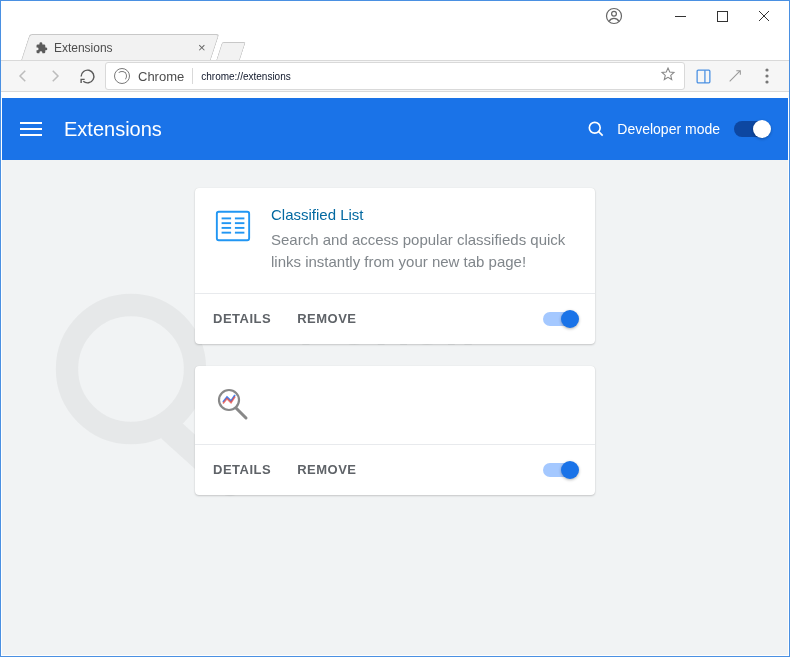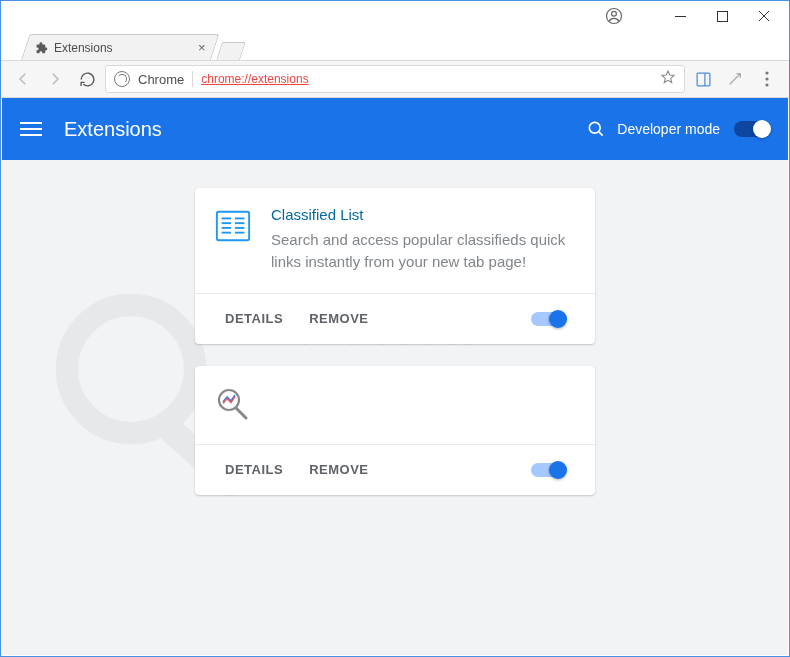--- a/index.html
+++ b/index.html
@@ -13,29 +13,29 @@
   
   .tabstrip { height: 29px; background: #fff; display: flex; align-items: flex-end; padding-left: 8px; position: relative; }
   .tab { height: 26px; width: 190px; background: #f2f2f2; border: 1px solid #c8c8c8; border-bottom: none; border-top-left-radius: 3px; border-top-right-radius: 3px; display: flex; align-items: center; padding: 0 8px; font-size: 12px; color: #4d4d4d; gap:6px; transform: skewX(-18deg); transform-origin: bottom left; margin-left: 12px;}
   .tab > * { transform: skewX(18deg); }
   .tab .puzzle { width:14px; height:14px; color:#5a5a5a; flex-shrink:0;}
   .tab .title { flex:1; white-space:nowrap; overflow:hidden; text-overflow:ellipsis; }
   .tab .close-x { font-size: 13px; color:#666; }
   .newtab { width: 24px; height: 18px; background:#f2f2f2; border:1px solid #c8c8c8; border-bottom:none; margin-left:8px; transform: skewX(-18deg); border-radius:2px 2px 0 0;}
 
   
-  .toolbar { height: 38px; border-top: 1px solid #d9d9d9; border-bottom: 1px solid #d9d9d9; background: #f6f6f6; display: flex; align-items: center; padding: 0 8px; gap: 4px; }
+  .toolbar { height: 32px; border-top: 1px solid #d9d9d9; border-bottom: 1px solid #d9d9d9; background: #f6f6f6; display: flex; align-items: center; padding: 0 8px; gap: 4px; }
   .nav-btn { width:28px; height:28px; display:flex; align-items:center; justify-content:center; color:#bcbcbc; }
   .nav-btn.enabled { color:#5a5a5a; }
   .omnibox { flex:1; height:28px; border:1px solid #d9d9d9; border-radius:3px; background:#fff; display:flex; align-items:center; padding:0 8px; gap:8px; }
   .omni-icon { width:16px; height:16px; color:#7a7a7a; border:1.5px solid #7a7a7a; border-radius:50%; position:relative; }
   .omni-icon::after { content:""; position:absolute; inset:2px; border-radius:50%; border:1.5px solid #7a7a7a; border-left-color:transparent; border-bottom-color:transparent;}
   .omni-label { font-size:13px; color:#4d4d4d; }
   .omni-divider { width:1px; height:16px; background:#d9d9d9; }
-  .omni-url { font-size:12px; color:#ef4444; flex:1;text-decoration:underline; }
+  .omni-url { font-size:10px; color:#0f172a; flex:1; }
   .omni-star { color:#888; }
   .tool-icon { width:28px; height:28px; display:flex; align-items:center; justify-content:center; color:#888; }
   .tool-icon.blue-box { color:#4a90e2; }
 
   
   .content { position:absolute; top:97px; left:1px; right:1px; bottom:1px; background:#f1f3f4; overflow:hidden; }
   .blue-header { height:62px; background:#1a73e8; display:flex; align-items:center; padding:0 18px; color:#fff; }
   .hamburger { width:22px; display:flex; flex-direction:column; gap:4px; }
   .hamburger div { height:2px; background:#fff; }
   .page-title { font-size:20px; margin-left:22px; font-weight:400; flex:1;}
@@ -49,21 +49,21 @@
   .watermark svg { width:720px; }
 
   
   .cards { position:relative; padding-top:28px; display:flex; flex-direction:column; align-items:center; gap:22px; }
   .card { width:400px; background:#fff; border-radius:4px; box-shadow:0 1px 2px rgba(0,0,0,.18), 0 0 1px rgba(0,0,0,.1);}
   .card-top { padding:18px 18px 20px 18px; display:flex; gap:18px; }
   .ext-icon { width:40px; height:40px; flex-shrink:0; border-radius:4px; display:flex; align-items:center; justify-content:center;}
   .ext-meta .name { font-size:15px; color:#0369a1; margin-bottom:6px;}
   .ext-meta .desc { font-size:15px; color:#80868b; line-height:1.45;}
   .card-sep { height:1px; background:#e8eaed; }
-  .card-bot { height:50px; display:flex; align-items:center; padding:0 30px; gap:26px; }
+  .card-bot { height:50px; display:flex; align-items:center; padding:0 18px; gap:26px; }
   .card-bot .btn { font-size:13px; letter-spacing:.5px; color:#5f6368; font-weight:600;}
   .card-bot .spacer { flex:1; }
   .toggle { width:34px; height:14px; background:#a4c8ff; border-radius:10px; position:relative;}
   .toggle .knob { width:18px; height:18px; background:#1a73e8; border-radius:50%; position:absolute; top:-2px; right:-2px; box-shadow:0 1px 3px rgba(0,0,0,.3);}
 
   
   svg { overflow: visible; }
 </style>
 </head>
 <body>

